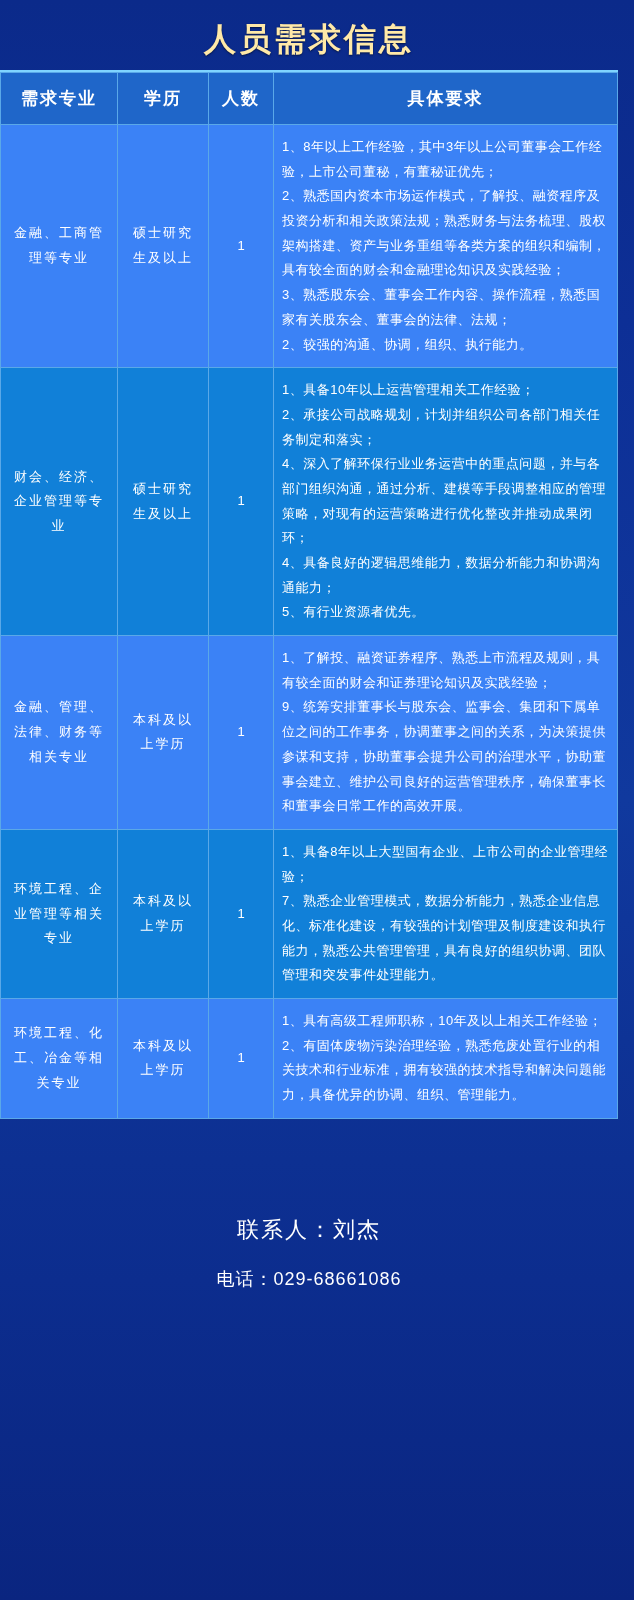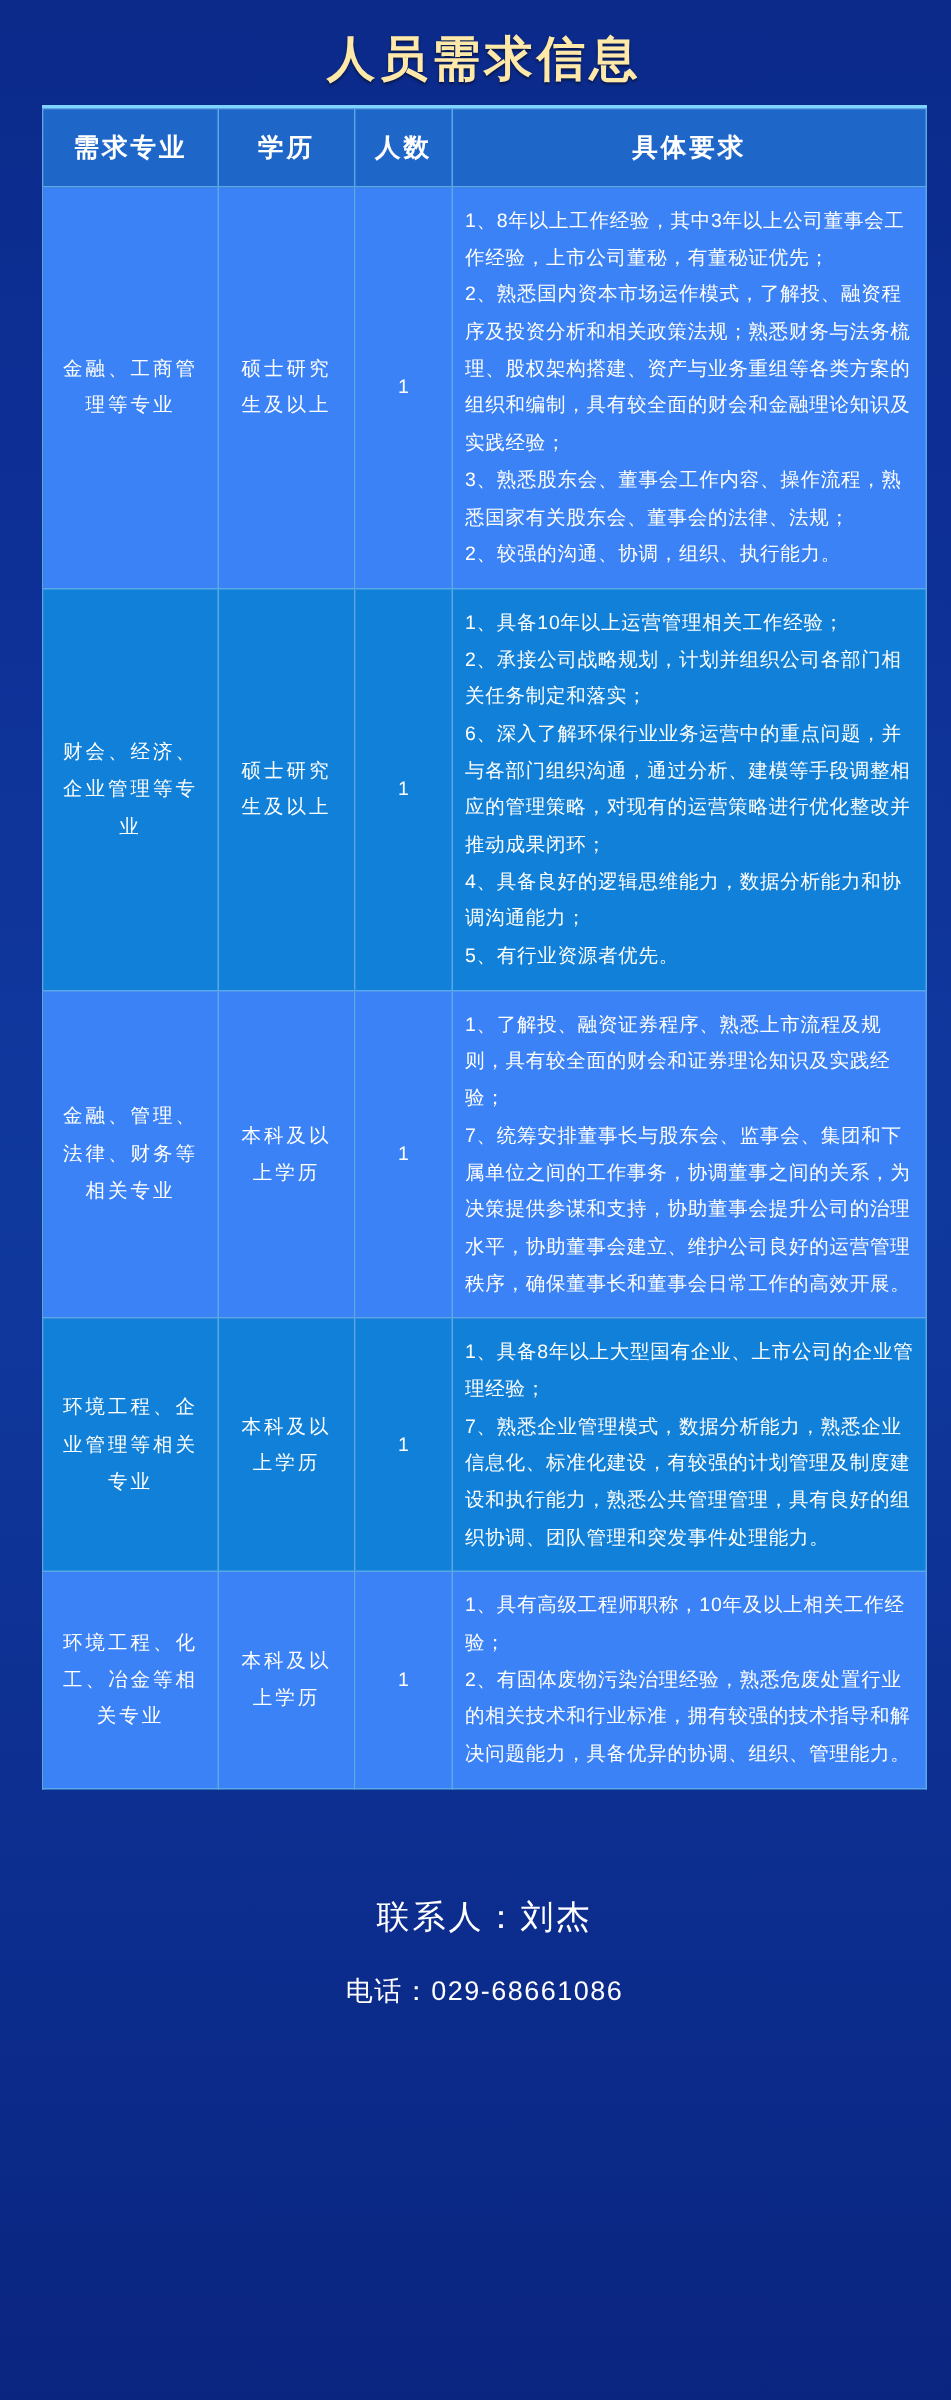--- a/index.html
+++ b/index.html
@@ -12,21 +12,21 @@
     background: linear-gradient(180deg, #0b2a8a 0%, #0d2f96 20%, #10399e 50%, #0c2d8e 80%, #0a2580 100%);
     font-family: "Liberation Sans", sans-serif;
     overflow: hidden;
     position: relative;
   }
   .page {
     position: relative;
     width: 634px;
     height: 1600px;
     box-sizing: border-box;
-    padding: 10px 16px 0 28px;
+    padding: 10px 16px 0 0;
   }
   .title-bar {
     height: 60px;
     display: flex;
     align-items: center;
     justify-content: center;
     border-bottom: 2px solid #7fd4ff;
     margin: 0 0 0 0;
   }
   .title-text {
@@ -69,21 +69,21 @@
   td.col-count {
     text-align: center;
   }
   td.col-req {
     text-align: left;
     letter-spacing: 0.5px;
     line-height: 2.0;
   }
   .col-req div { white-space: normal; }
   .footer {
-    margin-top: 70px;
+    margin-top: 96px;
     text-align: center;
     color: #ffffff;
   }
   .footer .contact {
     font-size: 22px;
     letter-spacing: 2px;
     margin-bottom: 22px;
   }
   .footer .phone {
     font-size: 18px;
@@ -125,32 +125,32 @@
             <div>2、较强的沟通、协调，组织、执行能力。</div>
           </td>
       </tr>
       <tr class="row-b">
         <td class="col-major">财会、经济、企业管理等专业</td>
         <td class="col-edu">硕士研究生及以上</td>
         <td class="col-count">1</td>
         <td class="col-req">
             <div>1、具备10年以上运营管理相关工作经验；</div>
             <div>2、承接公司战略规划，计划并组织公司各部门相关任务制定和落实；</div>
-            <div>6、深入了解环保行业业务运营中的重点问题，并与各部门组织沟通，通过分析、建模等手段调整相应的管理策略，对现有的运营策略进行优化整改并推动成果闭环；</div>
+            <div>4、深入了解环保行业业务运营中的重点问题，并与各部门组织沟通，通过分析、建模等手段调整相应的管理策略，对现有的运营策略进行优化整改并推动成果闭环；</div>
             <div>4、具备良好的逻辑思维能力，数据分析能力和协调沟通能力；</div>
             <div>5、有行业资源者优先。</div>
           </td>
       </tr>
       <tr class="row-a">
         <td class="col-major">金融、管理、法律、财务等相关专业</td>
         <td class="col-edu">本科及以上学历</td>
         <td class="col-count">1</td>
         <td class="col-req">
             <div>1、了解投、融资证券程序、熟悉上市流程及规则，具有较全面的财会和证券理论知识及实践经验；</div>
-            <div>7、统筹安排董事长与股东会、监事会、集团和下属单位之间的工作事务，协调董事之间的关系，为决策提供参谋和支持，协助董事会提升公司的治理水平，协助董事会建立、维护公司良好的运营管理秩序，确保董事长和董事会日常工作的高效开展。</div>
+            <div>9、统筹安排董事长与股东会、监事会、集团和下属单位之间的工作事务，协调董事之间的关系，为决策提供参谋和支持，协助董事会提升公司的治理水平，协助董事会建立、维护公司良好的运营管理秩序，确保董事长和董事会日常工作的高效开展。</div>
           </td>
       </tr>
       <tr class="row-b">
         <td class="col-major">环境工程、企业管理等相关专业</td>
         <td class="col-edu">本科及以上学历</td>
         <td class="col-count">1</td>
         <td class="col-req">
             <div>1、具备8年以上大型国有企业、上市公司的企业管理经验；</div>
             <div>7、熟悉企业管理模式，数据分析能力，熟悉企业信息化、标准化建设，有较强的计划管理及制度建设和执行能力，熟悉公共管理管理，具有良好的组织协调、团队管理和突发事件处理能力。</div>
           </td>

